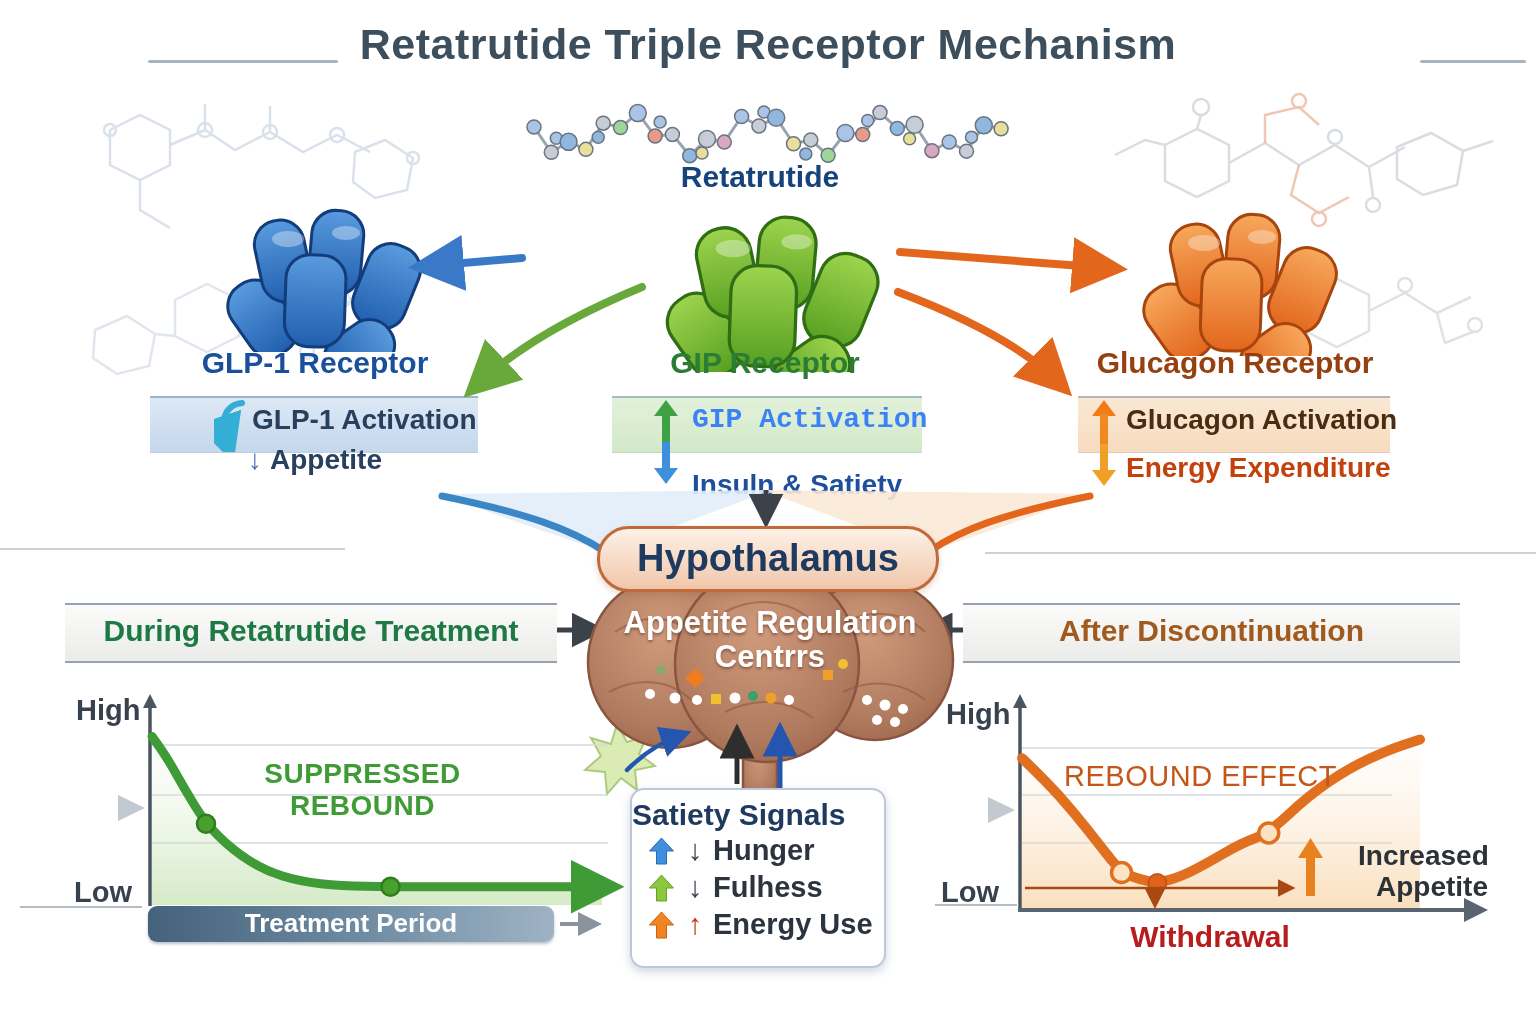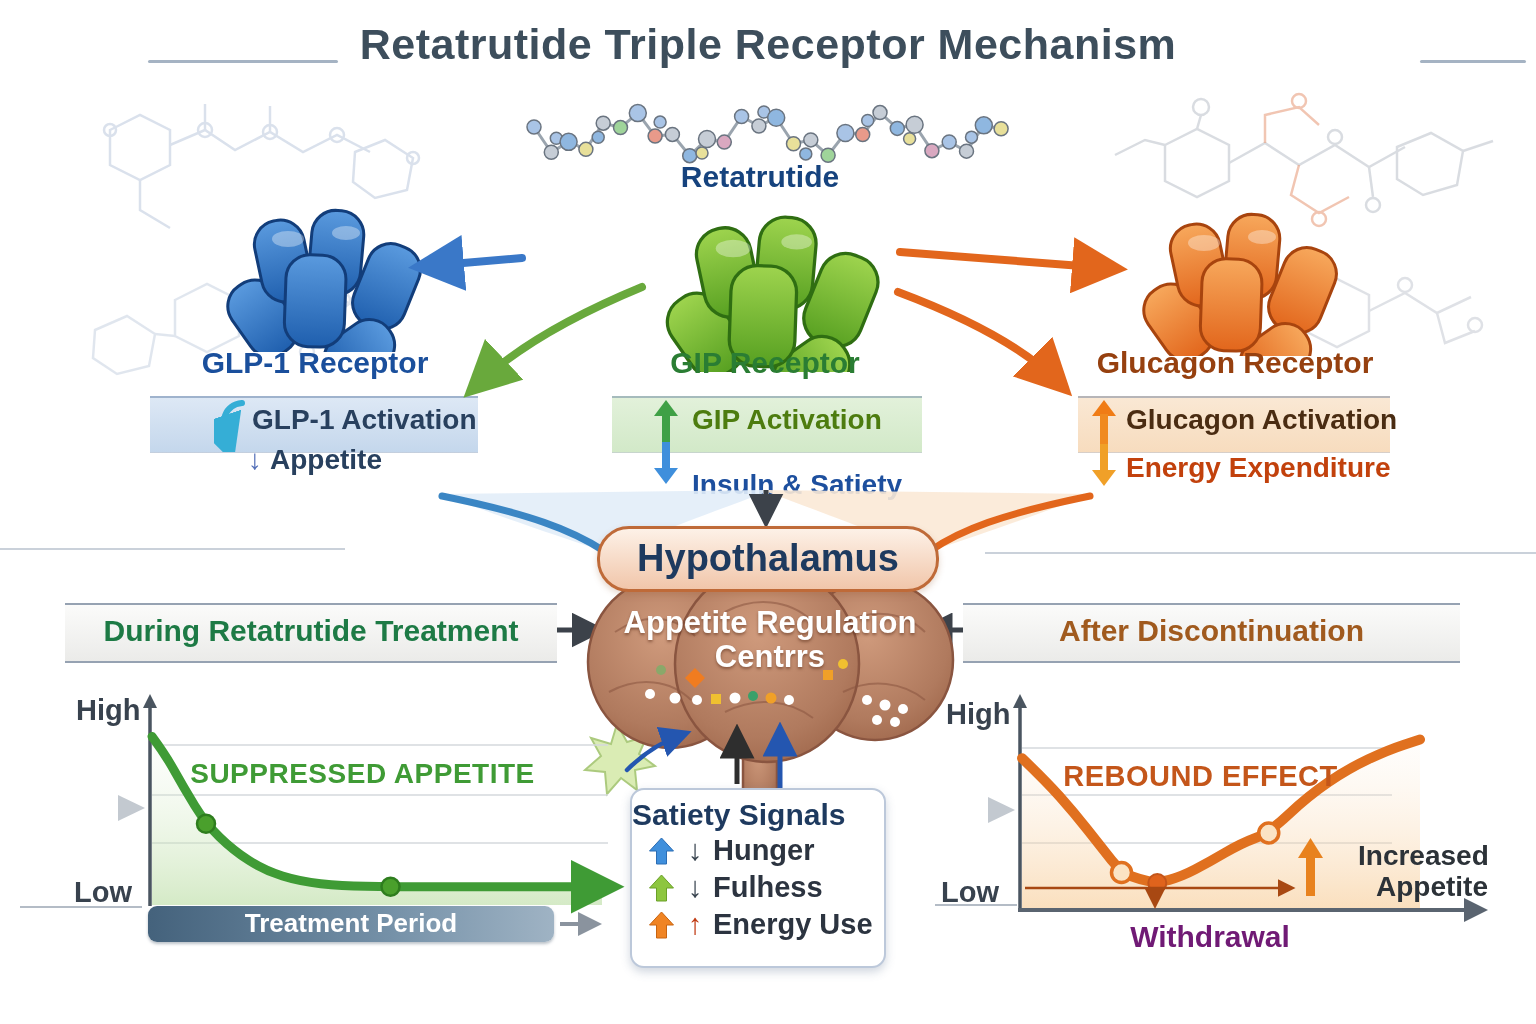--- a/index.html
+++ b/index.html
@@ -20,21 +20,21 @@
   
   .band{height:54px;border-top:2px solid rgba(130,150,180,.55);border-bottom:1px solid rgba(150,160,180,.35);}
   #band-glp1{top:396px;left:150px;width:328px;background:linear-gradient(180deg,#dde8f5,#c4d7ec);}
   #band-gip{top:396px;left:612px;width:310px;background:linear-gradient(180deg,#e2f1da,#d2e9c8);}
   #band-glucagon{top:396px;left:1078px;width:312px;background:linear-gradient(180deg,#fae8d4,#f7dcbe);}
   .act1{font-size:28px;font-weight:700;white-space:nowrap;text-align:right;}
   .act2{font-size:28px;font-weight:700;white-space:nowrap;}
   #glp1-act1{top:404px;left:252px;color:#28405e;}
   #glp1-act2{top:444px;left:248px;color:#28405e;}
   #glp1-act2 .dn{color:#5470b8;margin-right:8px;}
-  #gip-act1{top:404px;left:692px;color:#4d7c0f;}
+  #gip-act1{top:404px;left:692px;color:#3b82f6;font-family:Liberation Mono, monospace;}
   #gip-act2{top:444px;left:692px;color:#1d4f9e;margin-top:25px;}
   #glucagon-act1{top:404px;left:1126px;color:#4a2c12;}
   #glucagon-act2{top:452px;left:1126px;color:#c2410c;}
   
   .thinline{height:2px;background:#aeb8c6;opacity:.65;}
   
   #hypo{top:526px;left:597px;width:336px;height:60px;border-radius:32px;
         background:linear-gradient(180deg,#fdf1e7,#f1c6aa);border:3px solid #bf6a38;
         box-shadow:0 3px 6px rgba(150,90,50,.25);}
   #hypo span{display:block;line-height:58px;font-size:38px;font-weight:700;color:#1e3a5f;}
@@ -47,25 +47,25 @@
   #banner-left{top:603px;left:65px;width:492px;}
   #banner-right{top:603px;left:963px;width:497px;}
   .banner span{display:block;line-height:52px;font-size:30px;font-weight:700;}
   #banner-left span{color:#1d7a45;}
   #banner-right span{color:#a05a1e;}
   
   .axis-lab{font-size:29px;font-weight:600;color:#38424e;}
   #lc-high{top:694px;left:76px;} #lc-low{top:876px;left:74px;}
   #rc-high{top:698px;left:946px;} #rc-low{top:876px;left:941px;}
   #lc-ann{top:758px;left:190px;width:345px;font-size:28px;font-weight:800;color:#3f9b35;letter-spacing:.5px;}
-  #rc-ann{top:760px;left:1058px;width:285px;font-size:29px;font-weight:700;color:#c4561a;letter-spacing:.5px;}
+  #rc-ann{top:760px;left:1058px;width:285px;font-size:29px;font-weight:400;color:#c4561a;letter-spacing:.5px;}
   #treat-bar{top:906px;left:148px;width:406px;height:36px;border-radius:9px;
              background:linear-gradient(90deg,#44627c,#7591a8 60%,#9fb3c4);box-shadow:0 2px 3px rgba(60,80,100,.35);}
   #treat-bar span{display:block;line-height:35px;font-size:26px;font-weight:700;color:#ffffff;}
-  #rc-withdrawal{top:920px;left:1080px;width:260px;font-size:30px;font-weight:700;color:#701a75;}
+  #rc-withdrawal{top:920px;left:1080px;width:260px;font-size:30px;font-weight:700;color:#b91c1c;}
   #rc-note{top:840px;left:1322px;width:130px;font-size:28px;font-weight:800;color:#2c3238;line-height:31px;text-align:right;margin-left:36px;}
   .edge-line{height:2px;background:#b4bcc6;}
   
   #legend{top:788px;left:630px;width:252px;height:176px;background:#ffffff;border:2px solid #bcc8da;
           border-radius:14px;box-shadow:0 4px 10px rgba(100,120,150,.3);}
   #legend-title{margin-top:8px;font-size:30px;font-weight:700;color:#1e3a5f;text-align:left;}
   .leg-row{display:flex;align-items:center;height:37px;padding-left:16px;}
   .leg-glyph{font-size:29px;font-weight:700;width:28px;text-align:center;margin:0 4px 0 6px;}
   .leg-row1 .leg-glyph,.leg-row2 .leg-glyph{color:#3a4550;}
   .leg-row3 .leg-glyph{color:#c03a12;}
@@ -447,21 +447,21 @@
     <polygon points="58,105 85,118 58,131" fill="#c3c9d0"></polygon>
     <path id="curve-left" d="M92,46.510000000000005 Q105.5,64.78 114.5,81.02000000000001 Q123.5,97.26 134.75,115.53 Q146,133.8 159.5,146.995 Q173,160.19 188.75,170.33999999999997 Q204.5,180.48999999999998 222.5,186.0725 Q240.5,191.655 260.75,193.685 Q281,195.715 305.75,196.22250000000003 Q330.5,196.73000000000002 368.75,196.73000000000002 Q407,196.73000000000002 440.75,196.73000000000002 Q474.5,196.73000000000002 508.25,196.73000000000002 L542,196.73000000000002" fill="none" stroke="#3f9b35" stroke-width="9" stroke-linecap="round" marker-end="url(#ah-curve-green)"></path>
     <g id="markers-left">
         <circle cx="146" cy="133.8" r="9" class="mk-solid-green"></circle>
         <circle cx="330.5" cy="196.73000000000002" r="9" class="mk-solid-green"></circle>
       </g>
     <line x1="500" y1="234" x2="532" y2="234" stroke="#8a939e" stroke-width="4" marker-end="url(#ah-gray)"></line>
   </svg>
   <div id="lc-high" class="abs axis-lab">High</div>
   <div id="lc-low" class="abs axis-lab">Low</div>
-  <div id="lc-ann" class="abs ctr">SUPPRESSED APPETITE</div>
+  <div id="lc-ann" class="abs ctr">SUPPRESSED REBOUND</div>
   <div class="abs edge-line" style="top:906px;left:20px;width:122px;"></div>
   <div id="treat-bar" class="abs ctr">
     <span>Treatment Period</span>
     </div>
 
   <svg id="right-chart-svg" class="abs" style="top:690px;left:930px;" width="606" height="280" viewBox="0 0 606 280">
     <defs>
       <linearGradient id="lorg" x1="0" y1="1" x2="0" y2="0">
         <stop offset="0%" stop-color="#f6c486" stop-opacity="0.55"></stop>
           <stop offset="100%" stop-color="#fceede" stop-opacity="0.1"></stop>

